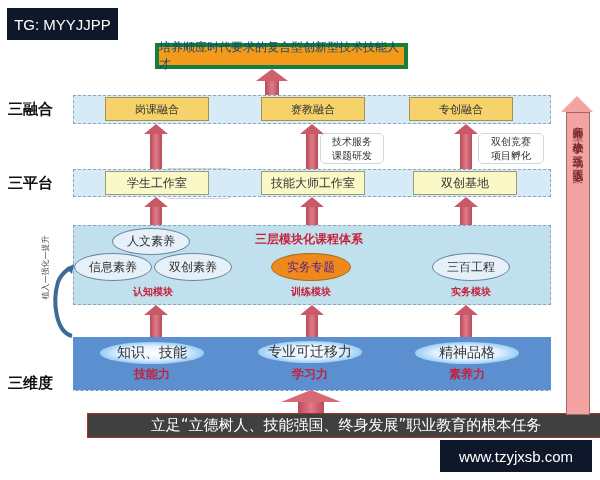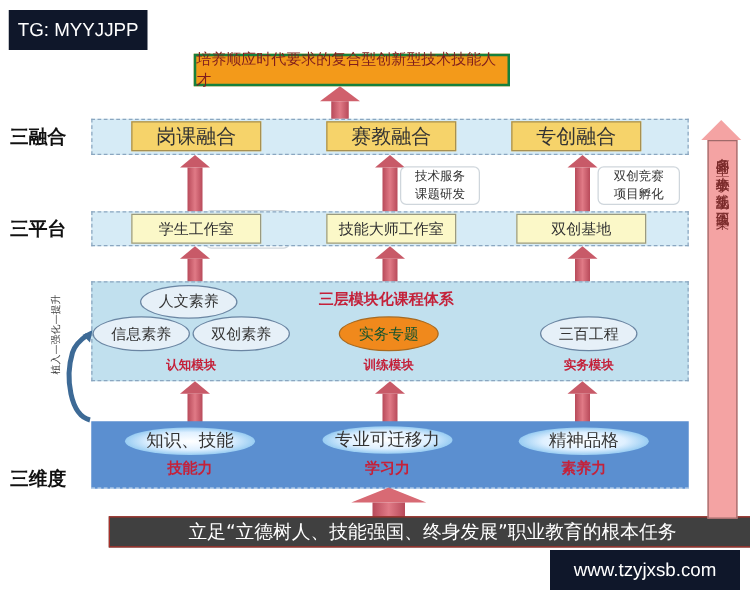--- a/index.html
+++ b/index.html
@@ -1,36 +1,36 @@
 <!DOCTYPE html>
 <html><head>
 <meta charset="utf-8">
 <style>
   html, body { margin:0; padding:0; }
   body { width:600px; height:480px; position:relative; background:#ffffff; overflow:hidden;
          font-family:"DejaVu Sans", sans-serif; color:#222; }
   .abs { position:absolute; box-sizing:border-box; }
   .badge { background:#0f172a; color:#fff; font-family:"Liberation Sans", sans-serif;
            font-size:15px; display:flex; align-items:center; justify-content:center; }
-  .goal { background:#f39a1a; border:2px solid #15803d; color:#7f1d1d; font-size:12px;
+  .goal { background:#f39a1a; border:4px solid #15803d; color:#0c4a6e; font-size:12px;
           display:flex; align-items:center; justify-content:center; }
   .band { border:1px dashed #8aa6c0; background:#d6ebf6; }
   .band-course { border:1px dashed #8aa6c0; background:#c1e0ee; }
   .band-dim { background:#5b8fd0; border-bottom:1px dashed #cde; }
-  .box-fuse { background:#f6d36a; border:1px solid #a89050; font-size:16px; color:#333;
+  .box-fuse { background:#f6d36a; border:1px solid #a89050; font-size:11px; color:#333;
               display:flex; align-items:center; justify-content:center; }
   .box-plat { background:#fbf8c8; border:1px solid #9a9a80; font-size:12px; color:#333;
               display:flex; align-items:center; justify-content:center; }
   .note { background:#fff; border:1px solid #cfd6dc; border-radius:5px; font-size:10px;
           color:#333; line-height:14px; text-align:center; display:flex; flex-direction:column;
           justify-content:center; }
   .rowlabel { font-size:15px; font-weight:bold; color:#111; }
   .ellipse { border:1px solid #6b86a3; border-radius:50%; background:#e6f0f8; font-size:12px;
              color:#333; display:flex; align-items:center; justify-content:center; }
-  .ellipse-orange { background:#f0891c; border:1px solid #a86a20; color:#14532d;text-align:center; }
+  .ellipse-orange { background:#f0891c; border:1px solid #a86a20; color:#4c1d95;text-align:center; }
   .mod-label { font-size:10px; font-weight:bold; color:#c4213a; text-align:center; }
   .dim-ell { border-radius:50%; background:radial-gradient(ellipse at center, #ffffff 0%, #dff0ff 45%, #7fc0ee 80%, rgba(91,143,208,0) 100%);
              font-size:14px; color:#333; display:flex; align-items:center; justify-content:center; }
   .dim-label { font-size:12px; font-weight:bold; color:#c4213a; text-align:center; }
   .arrow { position:absolute; }
   .arrow .shaft { position:absolute; background:linear-gradient(90deg,#b84a5a,#e07a86,#b84a5a); }
   .arrow .head { position:absolute; width:0; height:0; border-left-style:solid; border-right-style:solid;
                  border-left-color:transparent; border-right-color:transparent; border-bottom-style:solid; }
   .base { background:#404040; border:1px solid #a83028; color:#fff; font-size:15px;
           display:flex; align-items:center; justify-content:center;margin-left:15px; }

